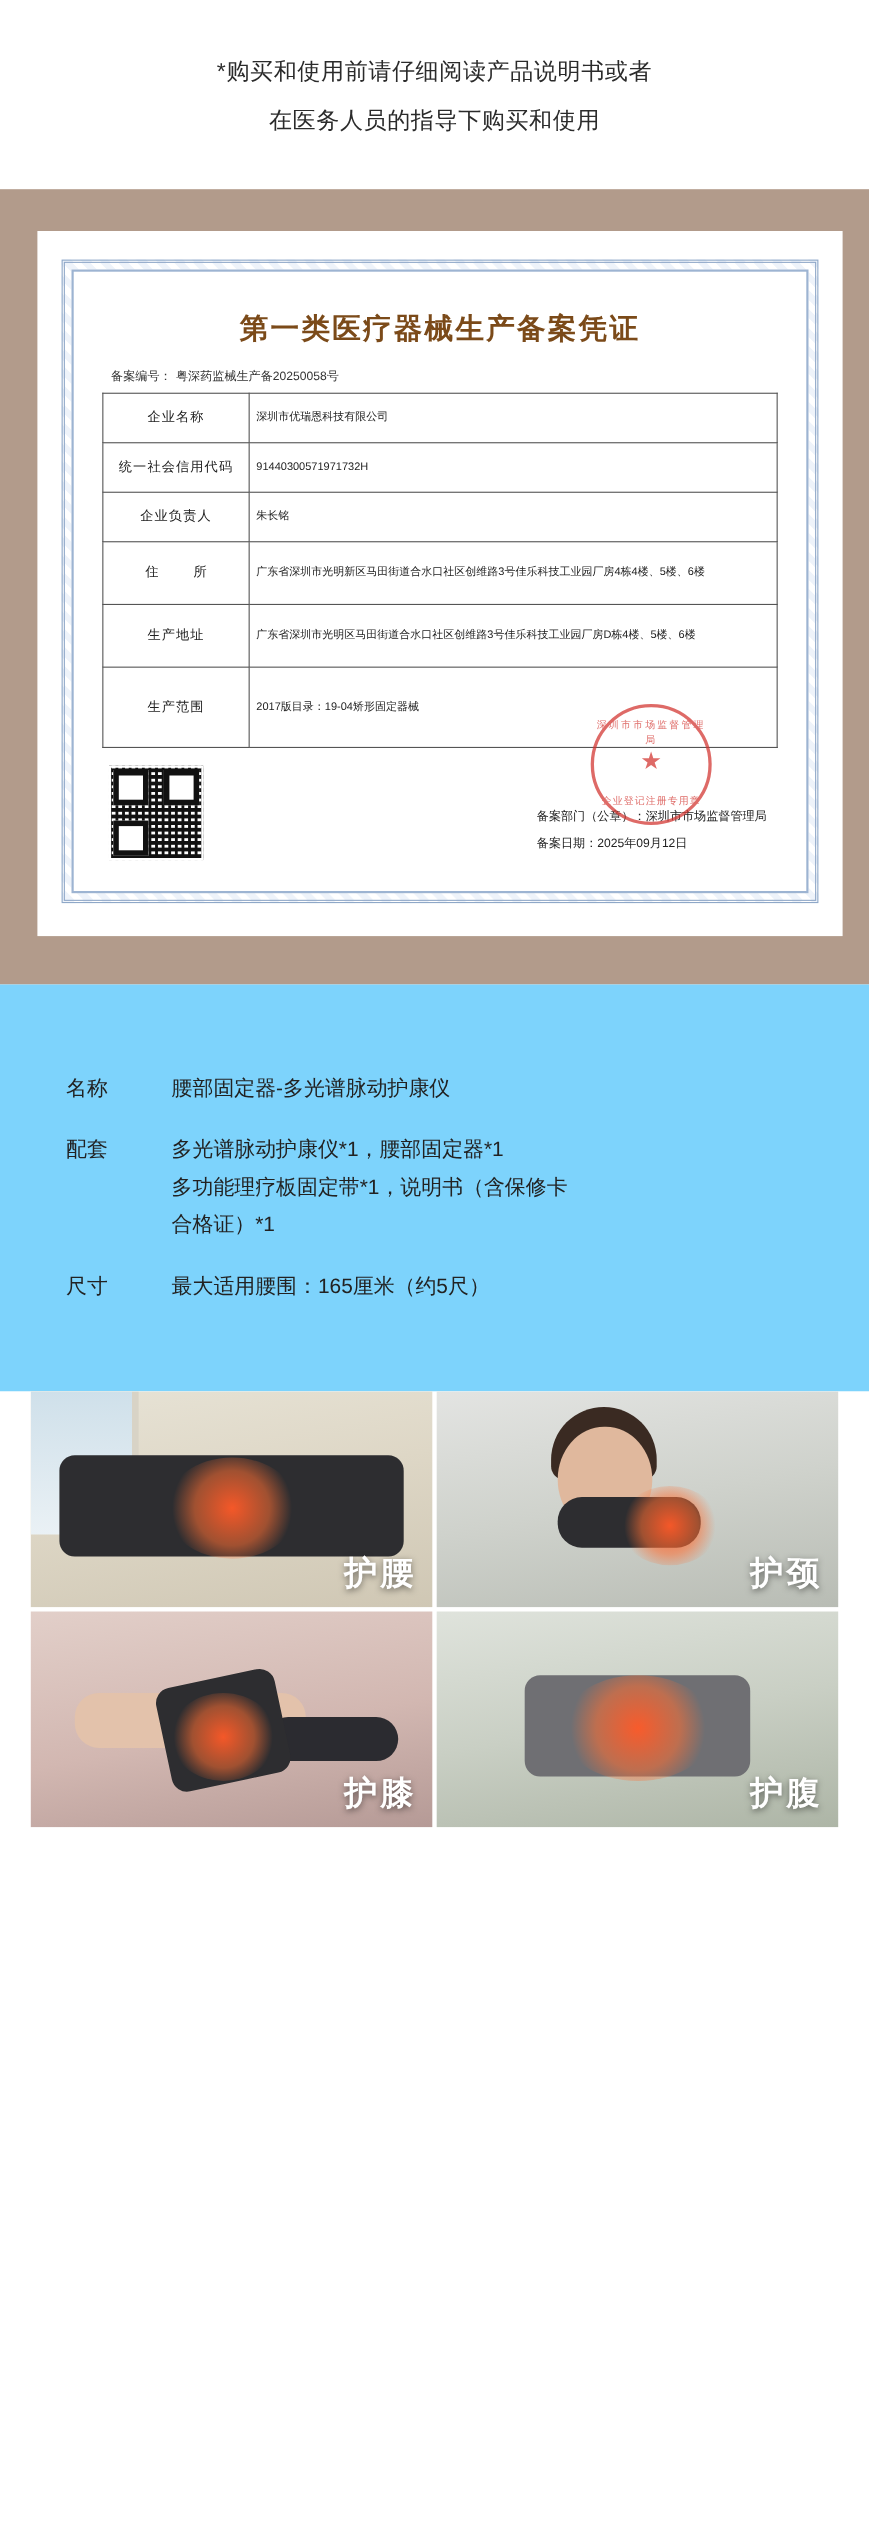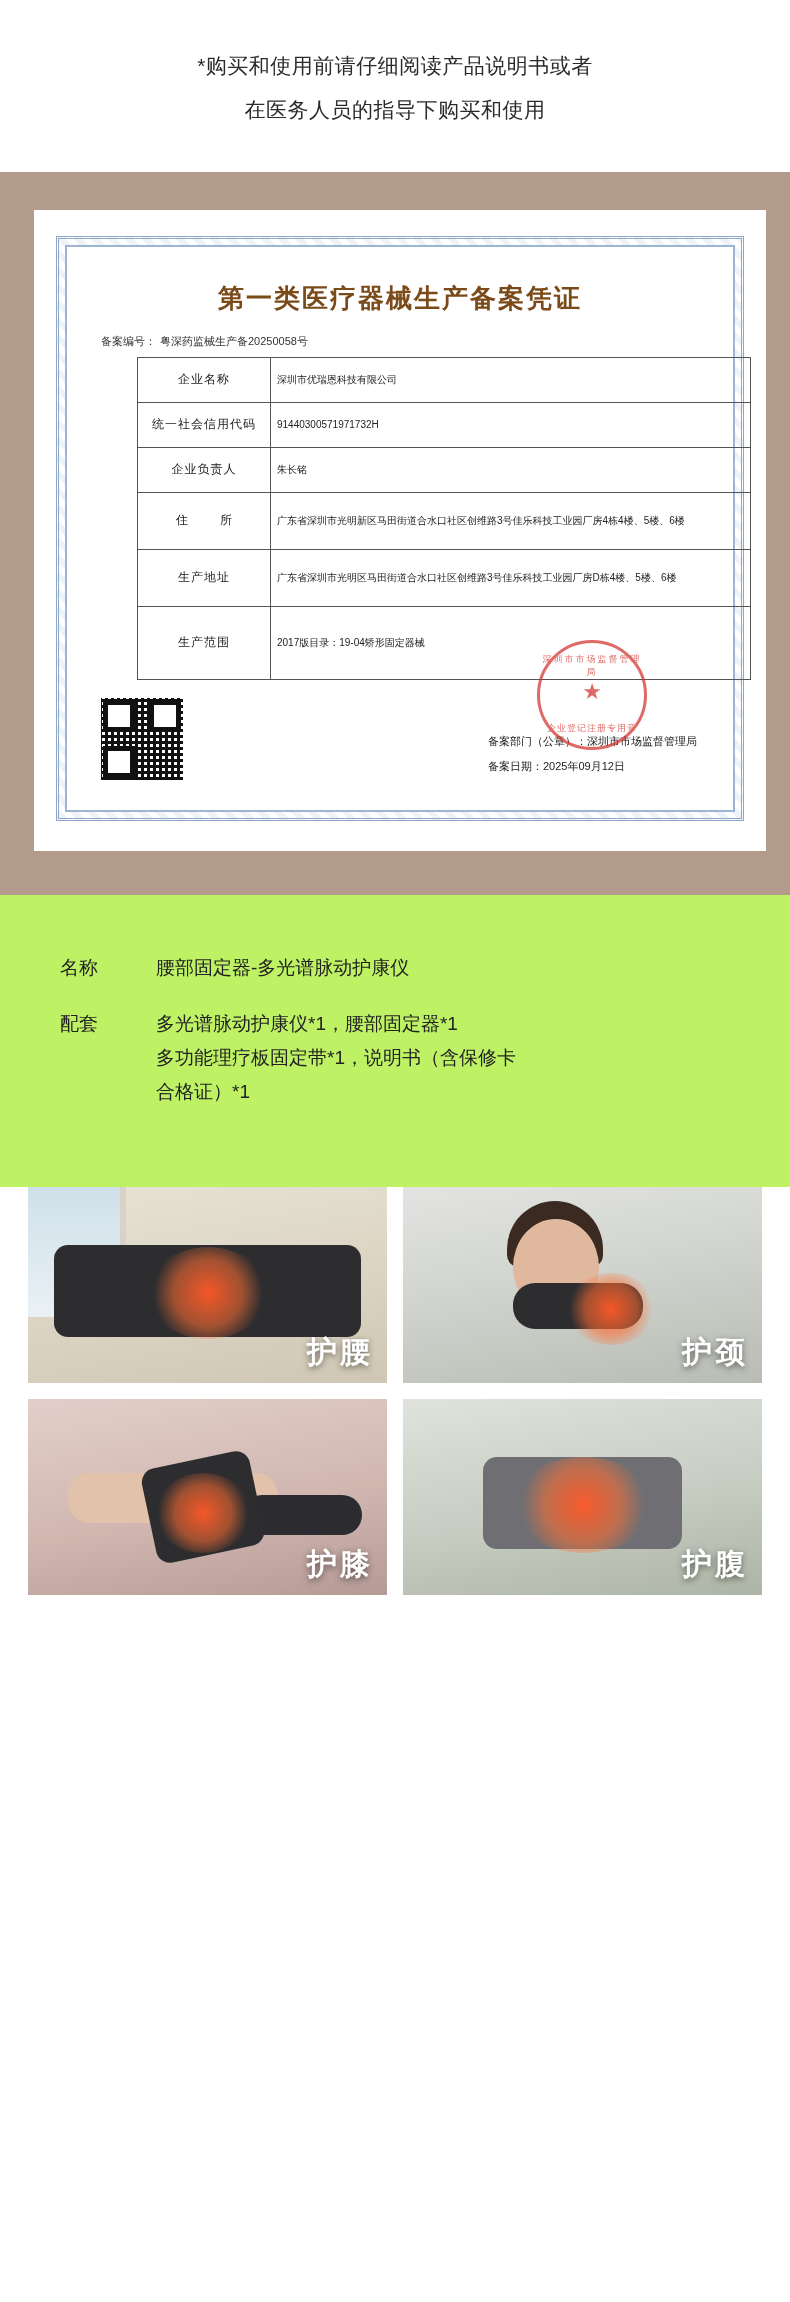--- a/index.html
+++ b/index.html
@@ -66,21 +66,20 @@
     color: #333;
     margin: 0 0 8px 8px;
   }
   .cert-recordno .rn-label { margin-right: 4px; }
 
   table.cert-table {
     width: 100%;
     border-collapse: collapse;
     table-layout: fixed;
     font-size: 11px;
-    margin-left: 44px;
   }
   table.cert-table td {
     border: 1px solid #555;
     padding: 5px 6px;
     vertical-align: middle;
     color: #222;
     line-height: 1.45;
   }
   td.cell-label {
     width: 120px;
@@ -165,22 +164,22 @@
     letter-spacing: 2px;
   }
   .seal .seal-bottom {
     position: absolute;
     bottom: 12px; left: 0; right: 0;
     letter-spacing: 1px;
   }
 
   
   .specs {
-    background: #bef264;
-    padding: 56px 60px 56px 60px;
+    background: #7dd3fc;
+    padding: 78px 60px 56px 60px;
   }
   .spec-row {
     display: flex;
     margin-bottom: 22px;
   }
   .spec-key {
     width: 96px;
     flex: 0 0 96px;
     font-size: 19px;
     color: #222;
@@ -190,21 +189,21 @@
   .spec-val {
     font-size: 19px;
     color: #222;
     line-height: 34px;
   }
 
   
   .grid {
     display: grid;
     grid-template-columns: 1fr 1fr;
-    gap: 16px;
+    gap: 4px;
     padding: 0 28px 28px 28px;
     background: #ffffff;
   }
   .cellimg {
     position: relative;
     height: 196px;
     overflow: hidden;
   }
   .cellimg .cap {
     position: absolute;
@@ -354,20 +353,26 @@
 
     <div class="spec-row">
       <div class="spec-key">配套</div>
       <div class="spec-vals">
         <div class="spec-val">多光谱脉动护康仪*1，腰部固定器*1</div>
         <div class="spec-val">多功能理疗板固定带*1，说明书（含保修卡</div>
         <div class="spec-val">合格证）*1</div>
       </div>
     </div>
 
+    <div class="spec-row">
+      <div class="spec-key">尺寸</div>
+      <div class="spec-vals">
+        <div class="spec-val">最大适用腰围：165厘米（约5尺）</div>
+      </div>
+    </div>
   </div>
 
   <div class="grid">
 
     <div class="cellimg ph1">
       <div class="window"></div>
       <div class="belt b1"></div>
       <div class="glow g-a"></div>
       <div class="cap">护腰</div>
     </div>

